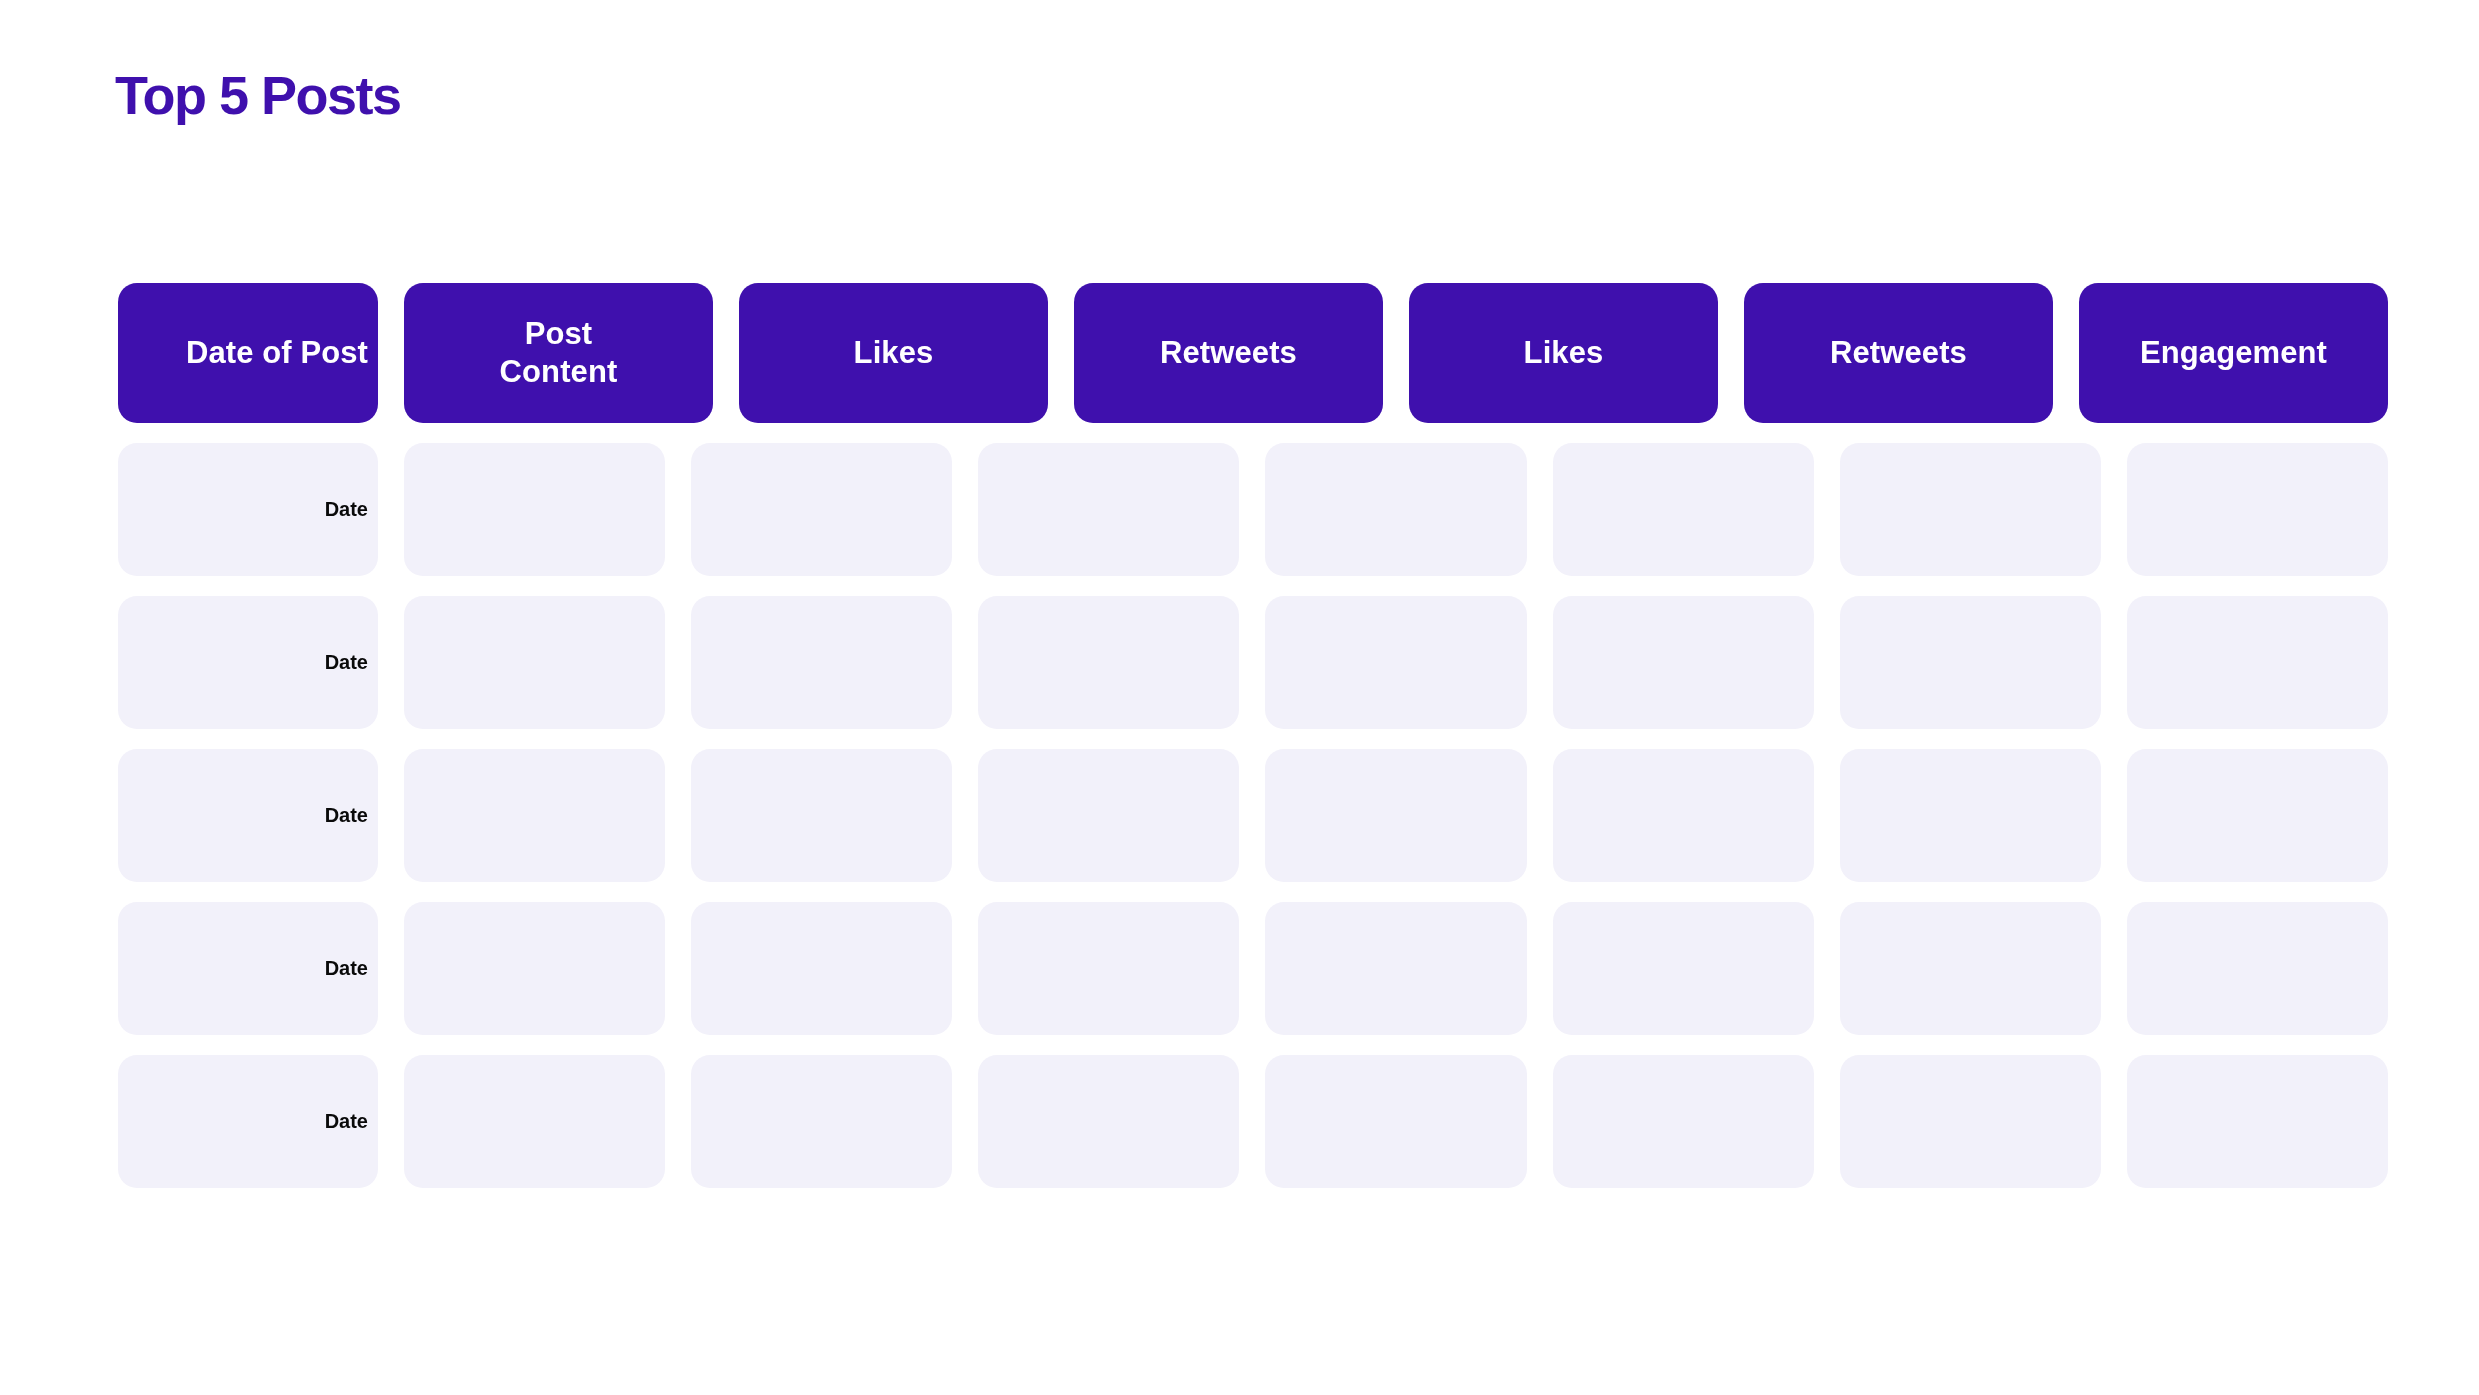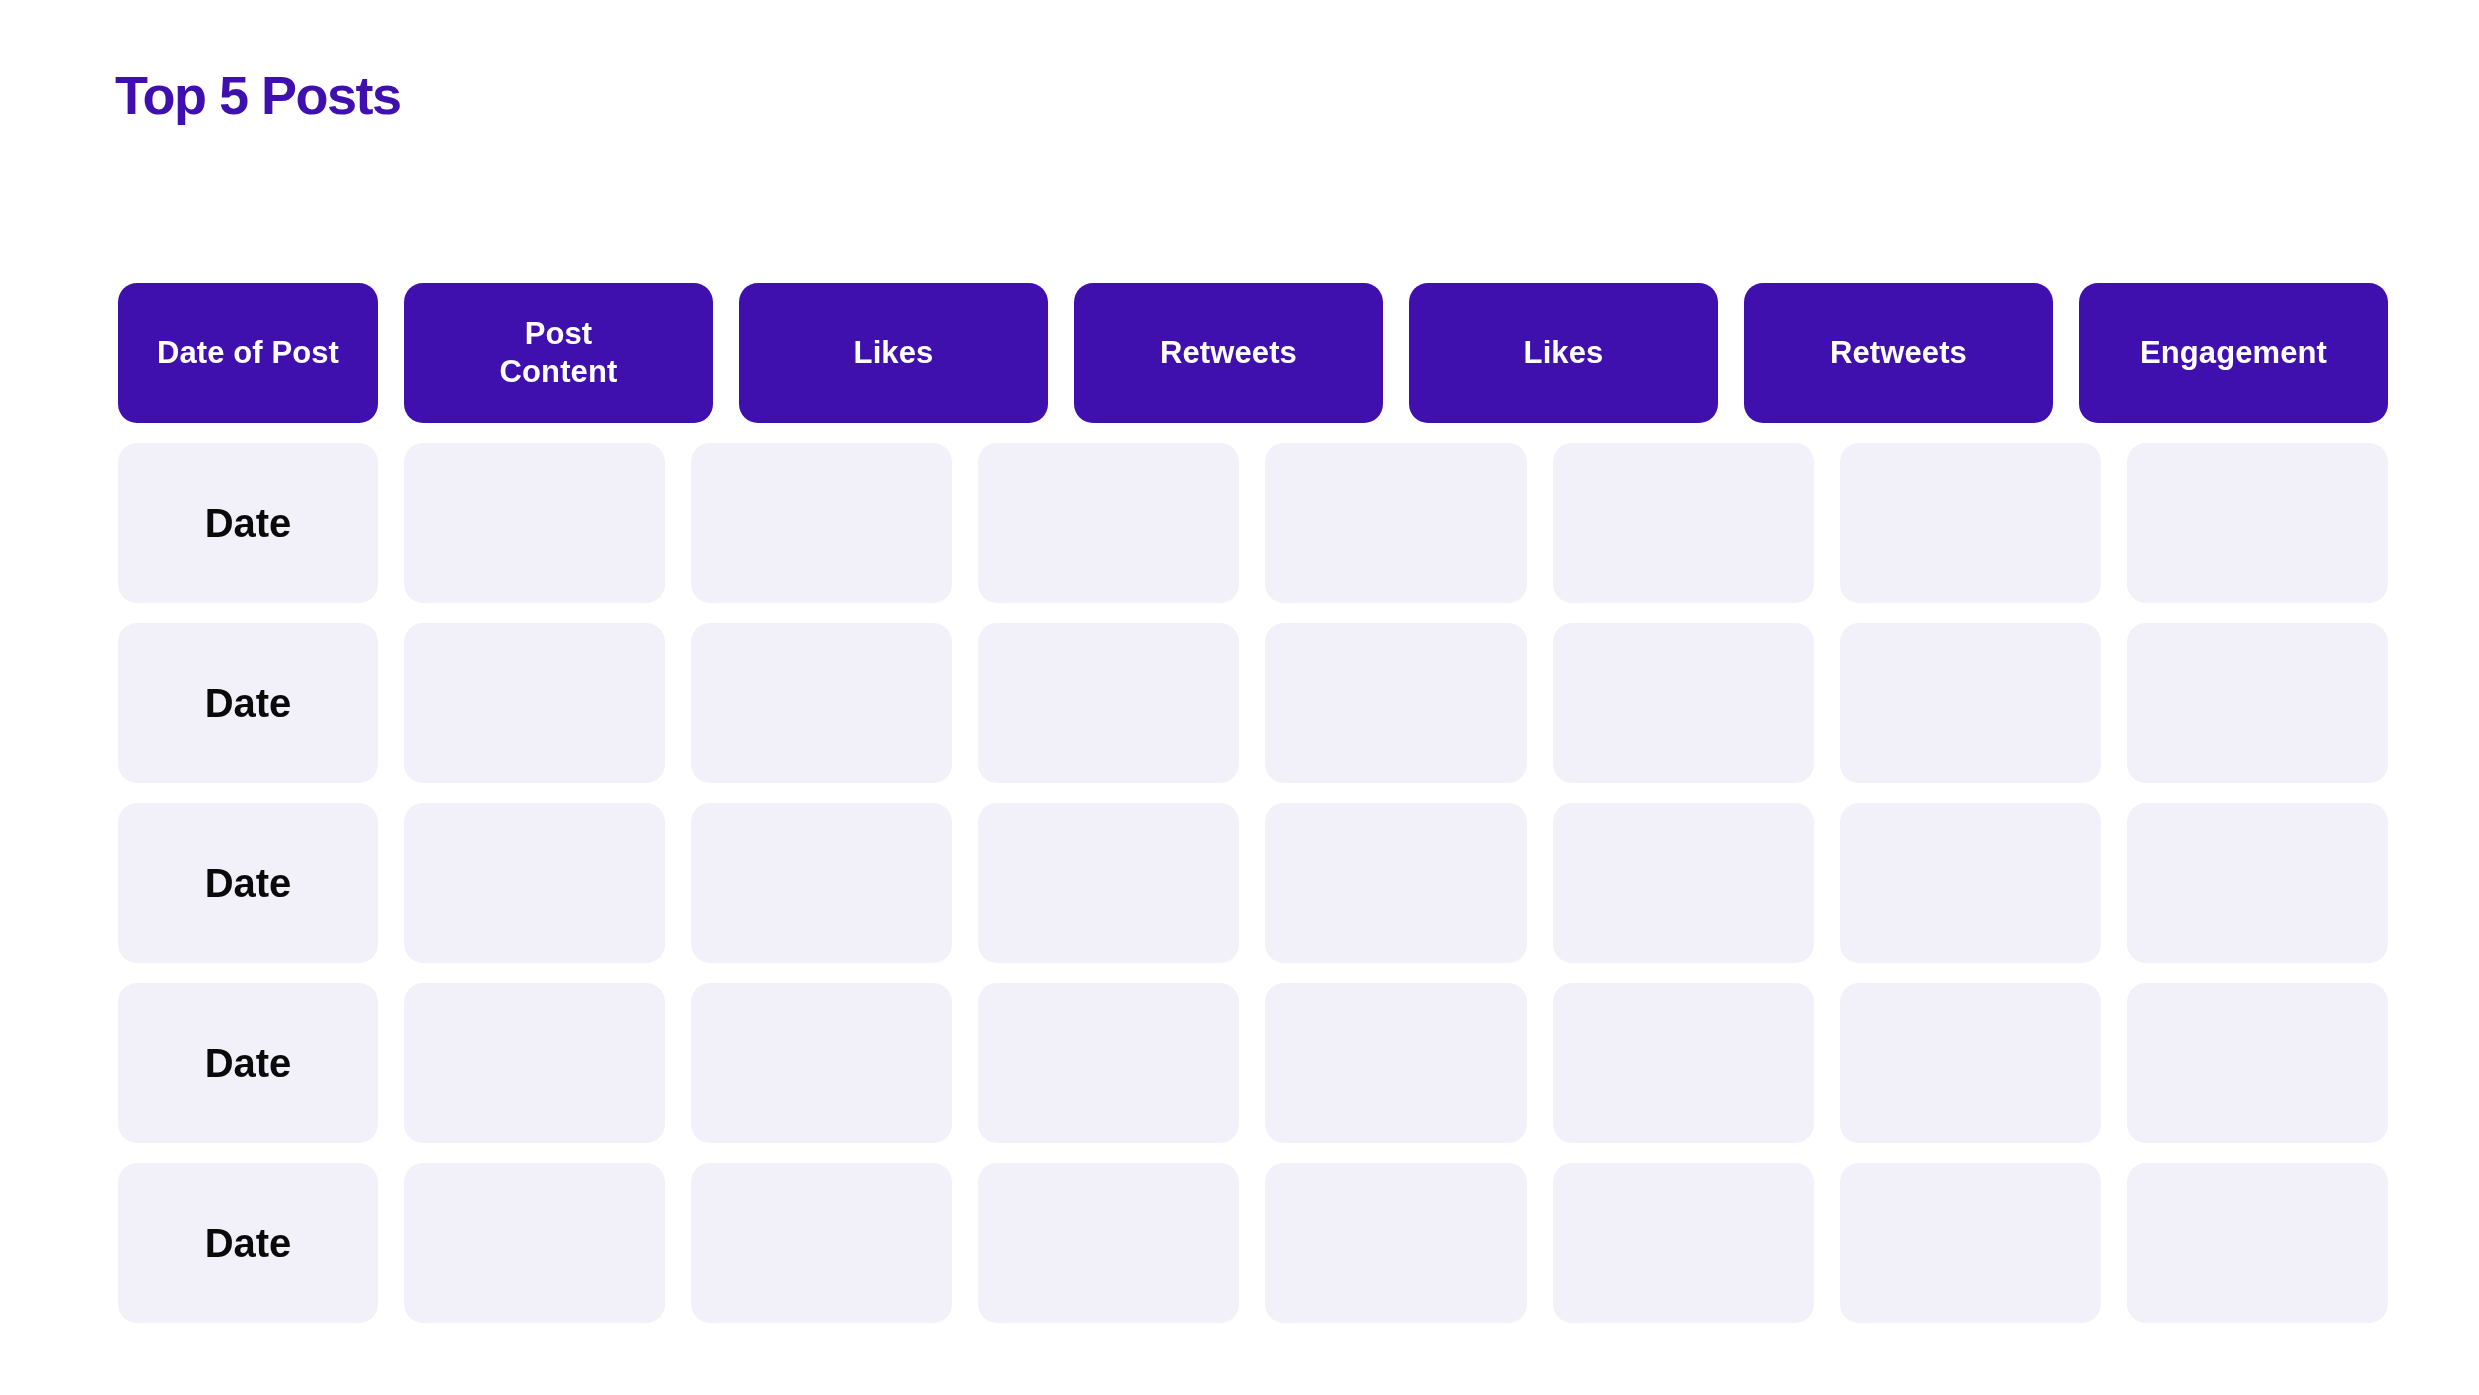--- a/index.html
+++ b/index.html
@@ -68,38 +68,38 @@
     min-width: 0;
     border-radius: 19px;
     display: flex;
     align-items: center;
     justify-content: center;
     box-sizing: border-box;
     text-align: center;
   }
 
   
-  .cell.col-first { flex: 0 0 260px; }
+  .cell.col-first { flex: 0 0 260px; justify-content: flex-end; }
 
   #header-row .cell {
     height: 140px;
     background: #3f10ad;
     color: #ffffff;
     font-size: 31px;
     font-weight: 700;
     line-height: 1.22;
     letter-spacing: 0.1px;
     padding: 0 10px;
   }
 
   .body-row .cell {
-    height: 160px;
+    height: 133px;
     background: #f2f1fa;
     color: #0a0a0a;
-    font-size: 40px;
+    font-size: 20px;
     font-weight: 700;
     padding: 0 10px;
   }
 
   .body-row .cell.empty-cell {
     color: transparent;
   }
 
   .hdr-line { display: block; }
 </style>

